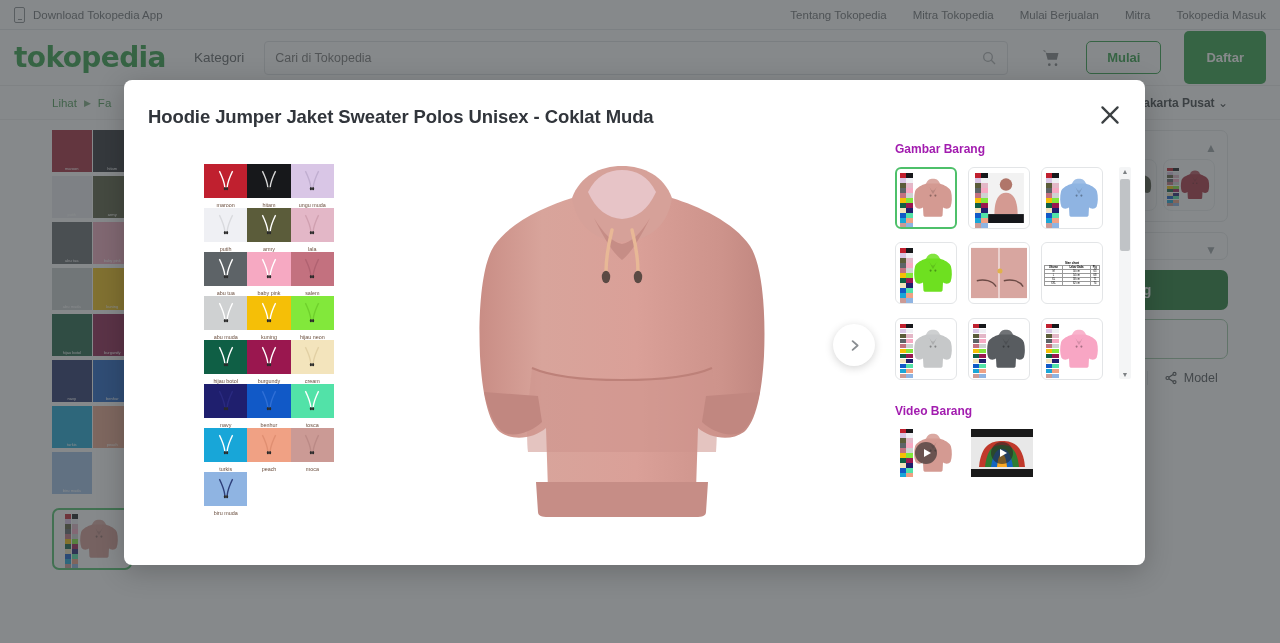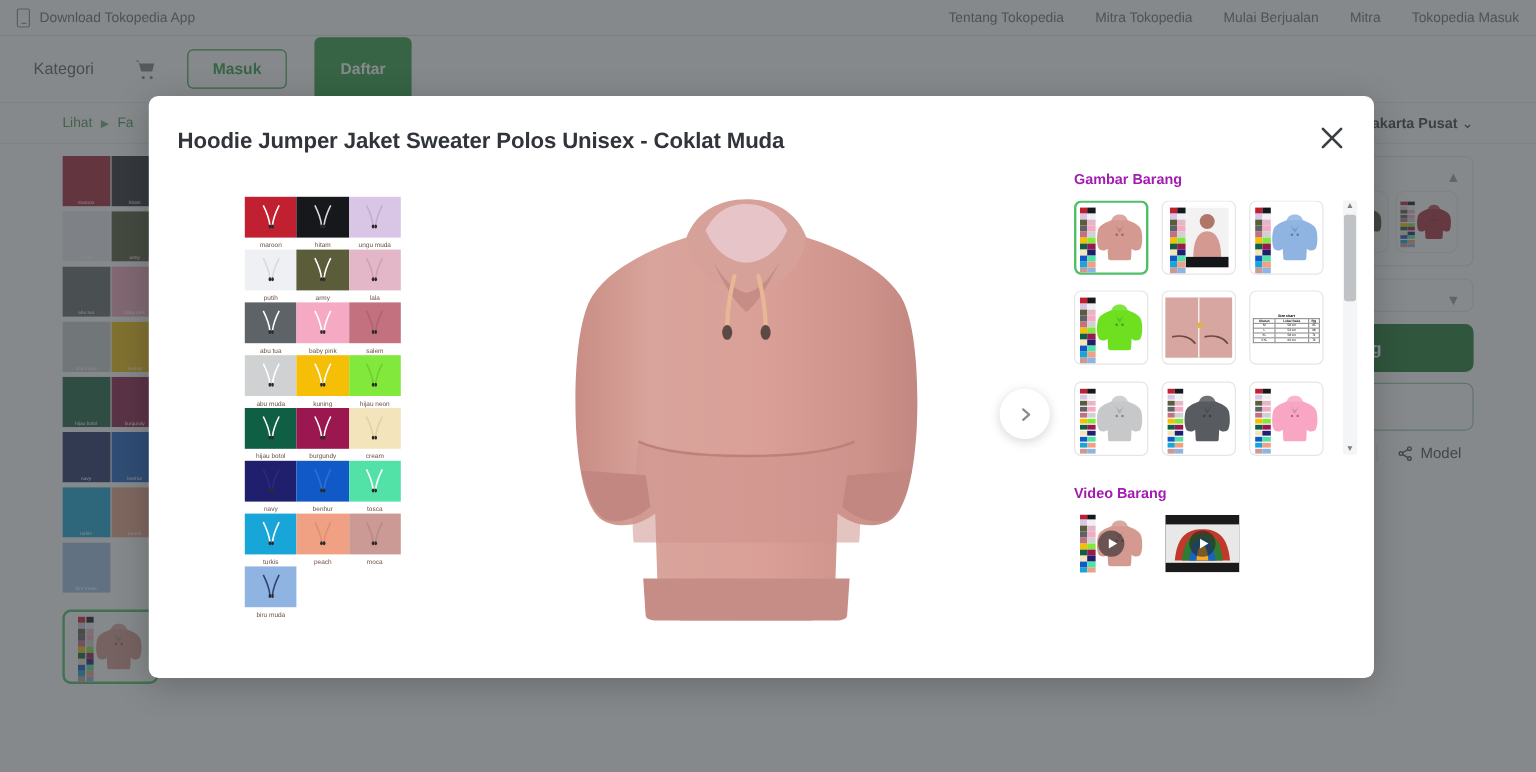--- a/index.html
+++ b/index.html
@@ -236,27 +236,35 @@
     <div class="topbar-right">
       <span>Tentang Tokopedia</span>
       <span>Mitra Tokopedia</span>
       <span>Mulai Berjualan</span>
       <span>Mitra</span>
       <span>Tokopedia Masuk</span>
     </div>
   </div>
 
   <div class="header">
+    <div class="logo">tokopedia</div>
     <div class="kategori">Kategori</div>
+    <div class="searchwrap">
+      <input placeholder="Cari di Tokopedia" style="">
+      <svg class="ico-search" viewBox="0 0 24 24" fill="none" stroke="#6b7073" stroke-width="2">
+        <circle cx="10.5" cy="10.5" r="6.5"></circle>
+          <line x1="15.5" y1="15.5" x2="21" y2="21"></line>
+      </svg>
+    </div>
     <svg class="ico-cart" viewBox="0 0 24 24" fill="#4a4e51">
       <path d="M2 3h3l3 11h11l2-8H7"></path>
         <circle cx="10" cy="20" r="1.6"></circle>
         <circle cx="18" cy="20" r="1.6"></circle>
     </svg>
-    <button class="btn-outline">Masuk</button>
+    <button class="btn-outline">Mulai</button>
     <button class="btn-solid">Daftar</button>
   </div>
 
   <div class="subbar">
     <span>Lihat</span>
     <span class="crumb-arrow">▶</span>
     <span>Fa</span>
     <span class="loc">
       <span>ke</span>
       <b>Jakarta Pusat</b>

